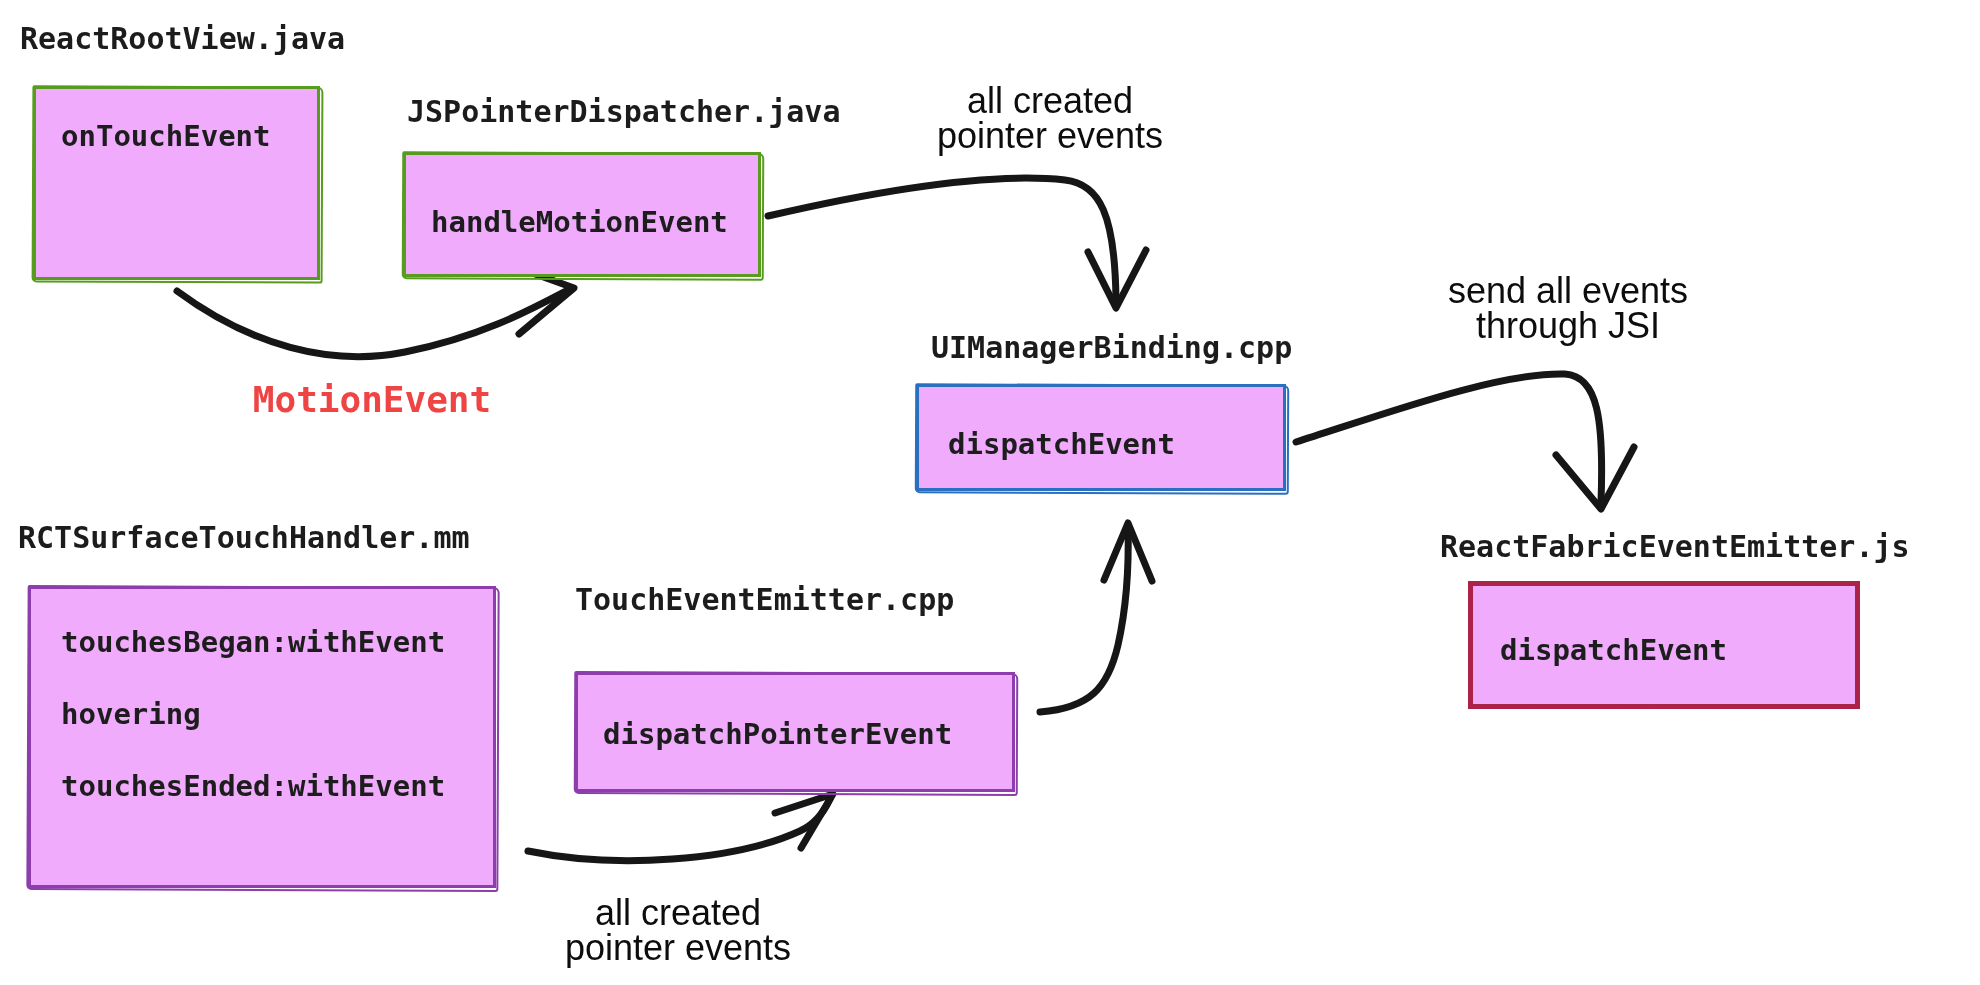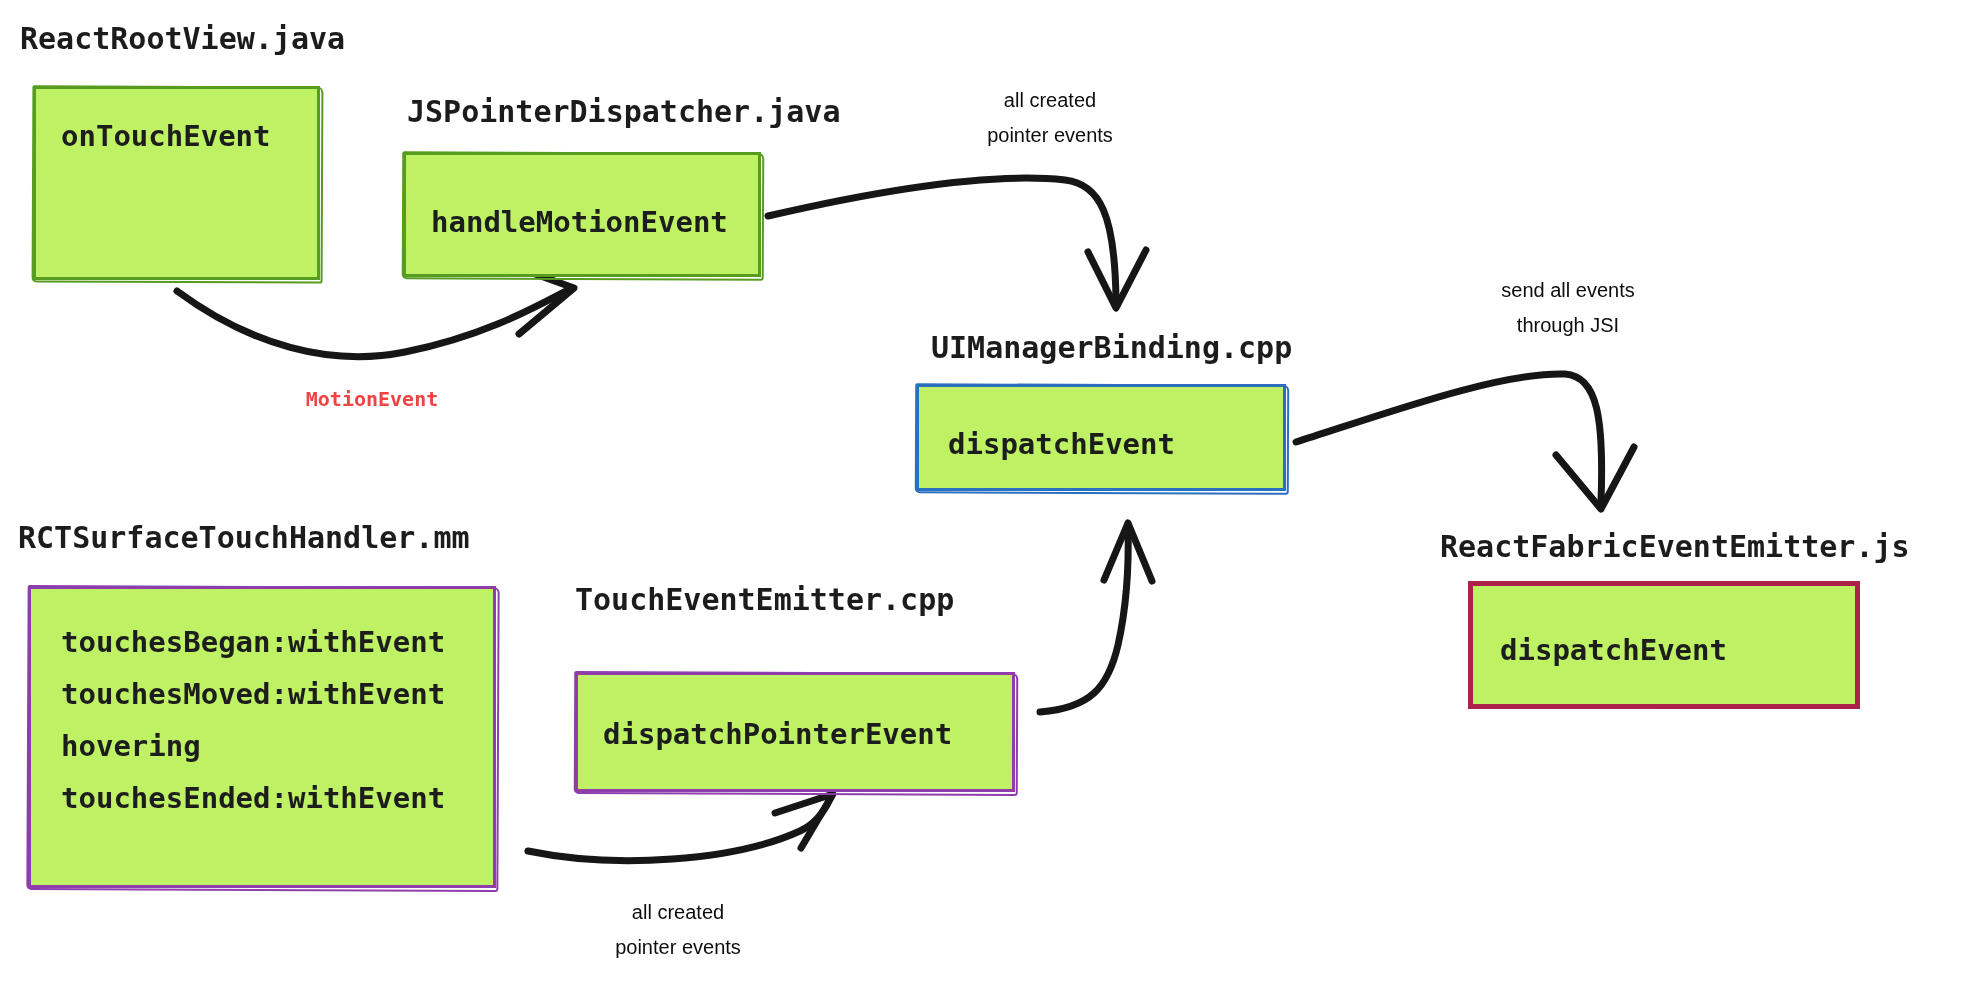--- a/index.html
+++ b/index.html
@@ -6,37 +6,37 @@
   body{width:1980px;height:985px;position:relative;overflow:hidden;
        font-family:"DejaVu Sans Mono",monospace;}
   .canvas{position:absolute;inset:0;width:1980px;height:757px;}
   svg.arrows{position:absolute;left:0;top:0;width:1980px;height:985px;pointer-events:none;}
   svg.arrows path, svg.arrows polyline{fill:none;stroke:#161616;stroke-width:7;
        stroke-linecap:round;stroke-linejoin:round;}
 
   .g-title{position:absolute;font-family:"DejaVu Sans Mono",monospace;
        font-weight:700;font-size:30px;line-height:34px;color:#1c1c1c;white-space:nowrap;}
 
-  .node-box{position:absolute;background:#bef264;border:3px solid var(--c);
+  .node-box{position:absolute;background:#f0abfc;border:3px solid var(--c);
        box-sizing:border-box;display:flex;flex-direction:column;}
   .node-box::before{content:"";position:absolute;left:-4px;right:-6px;top:-3px;bottom:-6px;
        border:2px solid var(--c);transform:rotate(0.25deg);border-radius:2px 6px 3px 5px;
        pointer-events:none;}
   .green{--c:#579c1e;}
   .blue{--c:#2b6fc0;}
   .purple{--c:#8e3dad;}
   .crimson{--c:#ab2349;}
   .node-box.crimson{border-width:5px;}
   .node-box.crimson::before{border-width:1.5px;left:-2px;right:-4px;top:-2px;bottom:-4px;}
 
   .item{font-family:"DejaVu Sans Mono",monospace;font-weight:700;font-size:29px;
        height:31px;line-height:31px;color:#1d1d1d;white-space:nowrap;}
 
   .edge-label{position:absolute;transform:translateX(-50%);text-align:center;
-       font-family:"Liberation Sans",sans-serif;font-size:20px;line-height:35px;
+       font-family:"Liberation Sans",sans-serif;font-size:36px;line-height:35px;
        color:#0d0d0d;white-space:nowrap;}
   .edge-label span{display:block;}
   .edge-label.mono{font-family:"DejaVu Sans Mono",monospace;font-weight:700;color:#ef4444;}
 </style>
 </head>
 <body>
 
 <div class="canvas">
 
   <svg class="arrows" viewBox="0 0 1980 985">
@@ -71,23 +71,22 @@
   <div class="node-box green" style="left:403px;top:152px;width:358px;height:125px;padding:52px 0 0 25px;">
     <div class="item">handleMotionEvent</div>
   </div>
 
   <div class="g-title" style="left:931px;top:331px;">UIManagerBinding.cpp</div>
   <div class="node-box blue" style="left:916px;top:384px;width:370px;height:107px;padding:42px 0 0 29px;">
     <div class="item">dispatchEvent</div>
   </div>
 
   <div class="g-title" style="left:18px;top:521px;">RCTSurfaceTouchHandler.mm</div>
-  <div class="node-box purple" style="left:28px;top:586px;width:468px;height:302px;padding:38px 0 0 30px;row-gap:21px;">
+  <div class="node-box purple" style="left:28px;top:586px;width:468px;height:302px;padding:38px 0 0 30px;row-gap:41px;">
     <div class="item">touchesBegan:withEvent</div>
-    <div class="item">touchesMoved:withEvent</div>
     <div class="item">hovering</div>
     <div class="item">touchesEnded:withEvent</div>
   </div>
 
   <div class="g-title" style="left:575px;top:583px;">TouchEventEmitter.cpp</div>
   <div class="node-box purple" style="left:575px;top:672px;width:440px;height:120px;padding:44px 0 0 25px;">
     <div class="item">dispatchPointerEvent</div>
   </div>
 
   <div class="g-title" style="left:1440px;top:530px;">ReactFabricEventEmitter.js</div>

